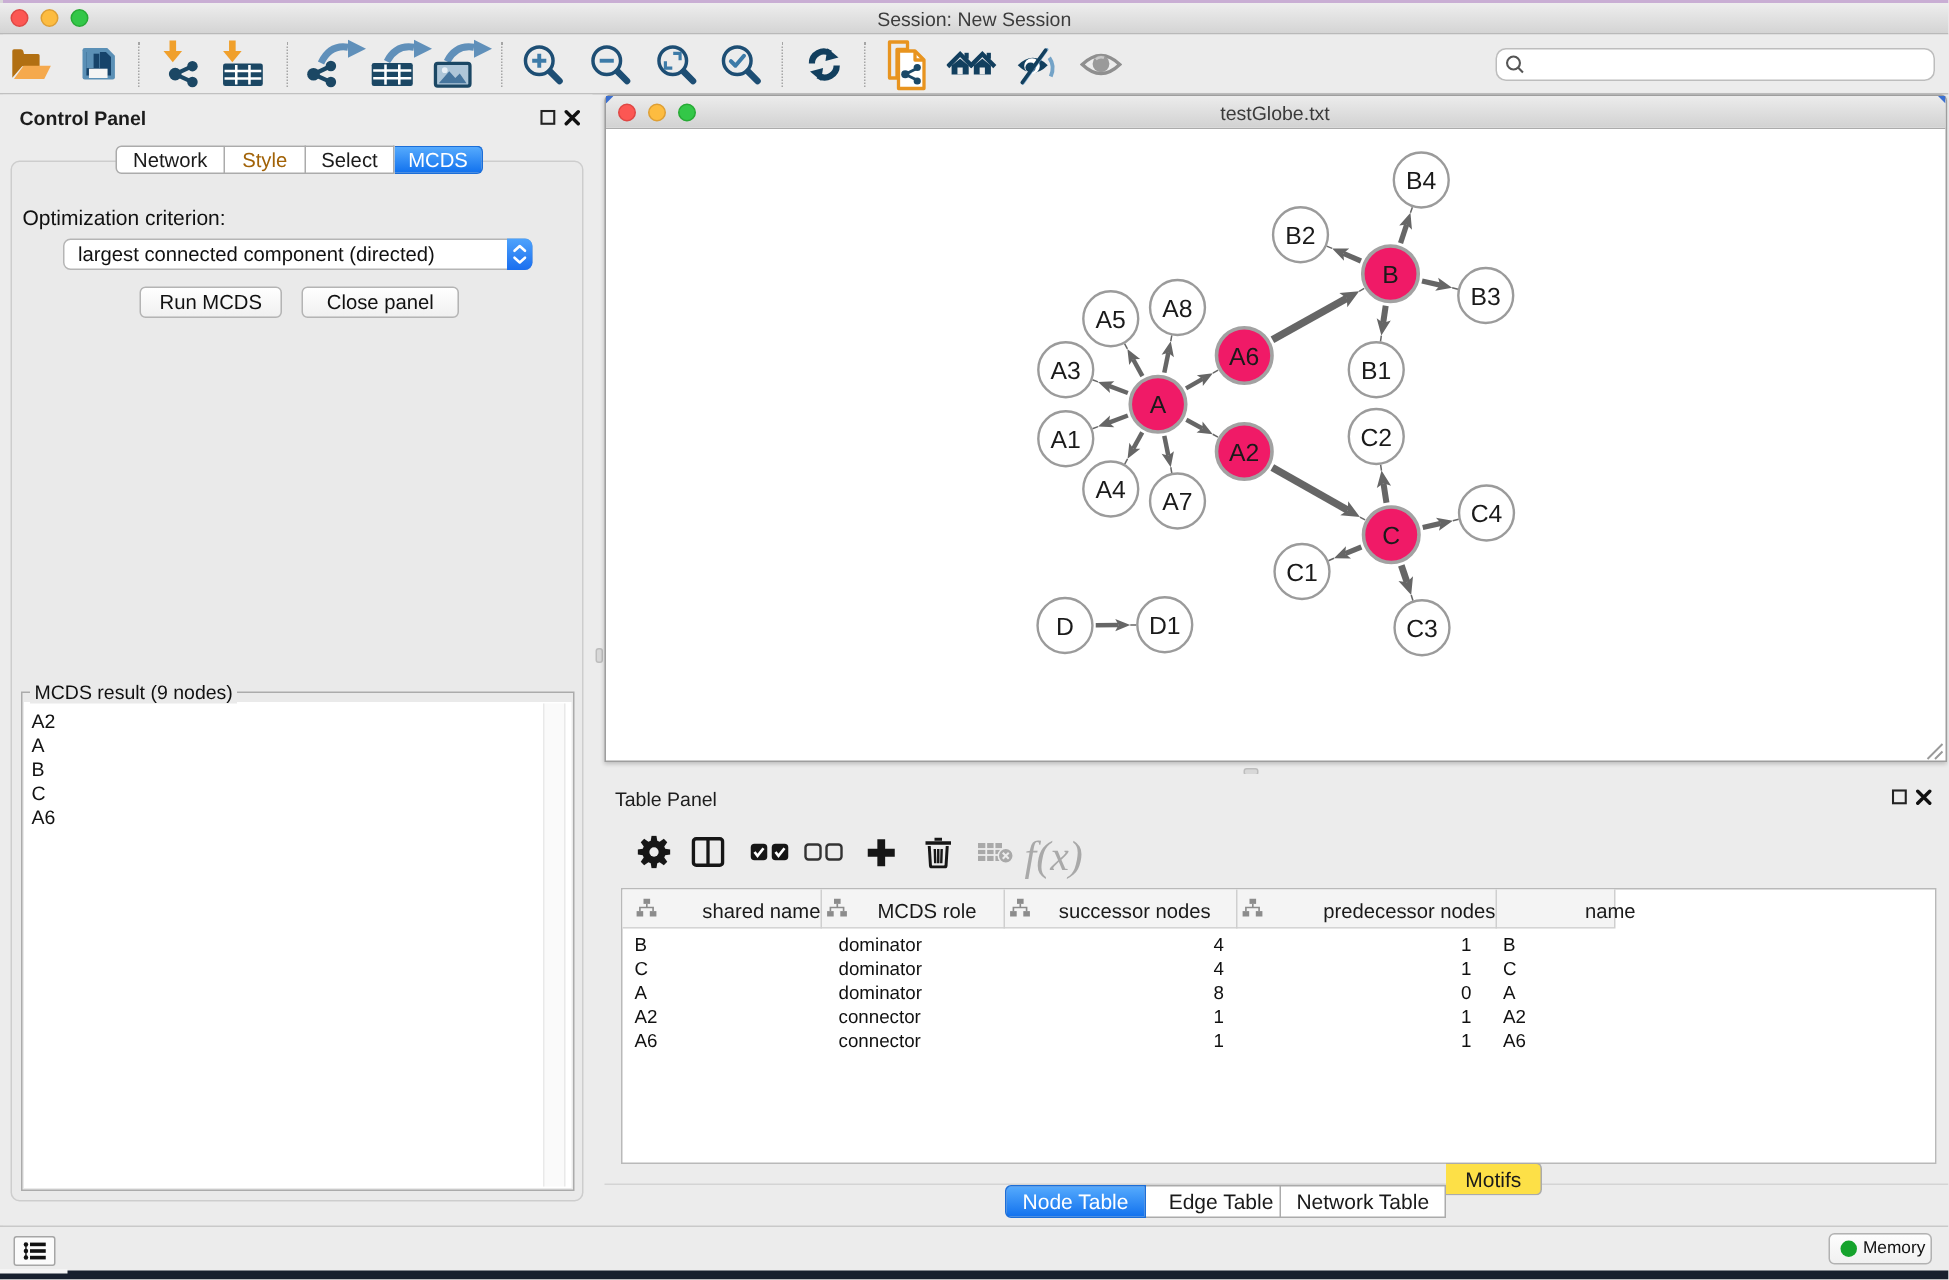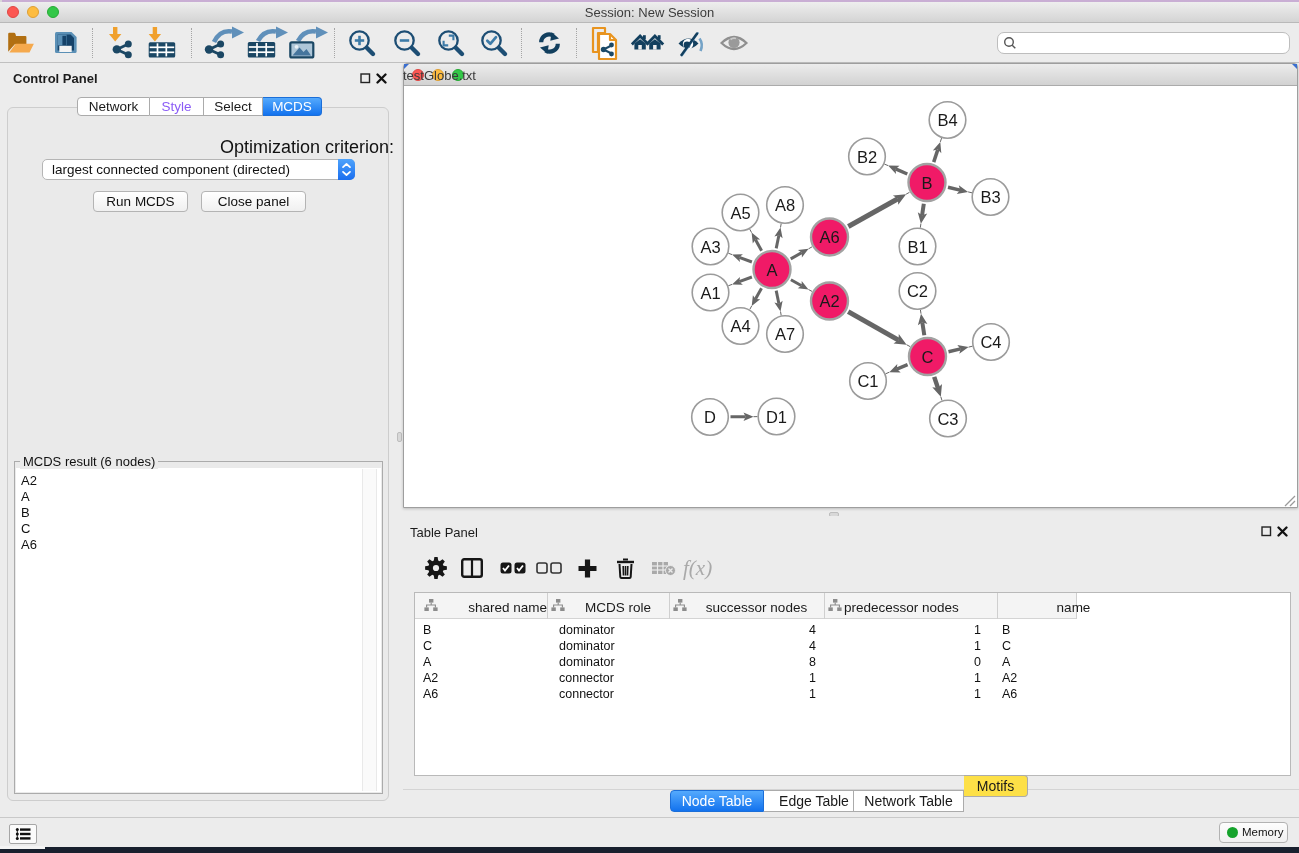--- a/index.html
+++ b/index.html
@@ -189,51 +189,51 @@
 <svg class="abs" style="left:360px;top:73px" width="11" height="11" viewBox="0 0 11 11">
     <rect x="1" y="1" width="8.5" height="8.5" fill="none" stroke="#222" stroke-width="1.4"></rect>
   </svg>
 <svg class="abs" style="left:376px;top:73px" width="11" height="11" viewBox="0 0 11 11">
     <path d="M1.5 1.5 L9.5 9.5 M9.5 1.5 L1.5 9.5" stroke="#111" stroke-width="2.3" stroke-linecap="round"></path>
   </svg>
 
 <div class="abs" style="left:7px;top:107px;width:382px;height:694px;background:#eaeaea;border:1px solid #cdcdcd;border-radius:6px;"></div>
 
 <div class="abs" style="left:77px;top:97px;width:73px;height:19px;background:#fff;border:1px solid #ababab;border-radius:4px 0 0 4px;font-size:13.5px;color:#1a1a1a;text-align:center;line-height:18px;">Network</div>
-<div class="abs" style="left:150px;top:97px;width:54px;height:19px;background:#fff;border:1px solid #ababab;border-left:none;font-size:13.5px;color:#8b5cf6;text-align:center;line-height:18px;">Style</div>
+<div class="abs" style="left:150px;top:97px;width:54px;height:19px;background:#fff;border:1px solid #ababab;border-left:none;font-size:13.5px;color:#a16207;text-align:center;line-height:18px;">Style</div>
 <div class="abs" style="left:204px;top:97px;width:59px;height:19px;background:#fff;border:1px solid #ababab;border-left:none;font-size:13.5px;color:#1a1a1a;text-align:center;line-height:18px;">Select</div>
 <div class="abs" style="left:263px;top:97px;width:59px;height:19px;background:linear-gradient(#55aafd,#1272ee);border:1px solid #1b6ed8;border-left:none;border-radius:0 4px 4px 0;font-size:13.5px;color:#fff;text-align:center;line-height:18px;">MCDS</div>
 
-<div class="abs" style="left:0px;top:137px;width:394px;text-align:right;font-size:18px;color:#111;">Optimization criterion:</div>
+<div class="abs" style="left:0px;top:137px;width:394px;text-align:left;font-size:14px;color:#111;padding-left:15px;">Optimization criterion:</div>
 
 <div class="abs" style="left:42px;top:159px;width:313px;height:21px;background:#fff;border:1px solid #b5b5b5;border-radius:5px;font-size:13.5px;color:#111;line-height:20px;padding-left:9px;">largest connected component (directed)</div>
 <div class="abs" style="left:338px;top:159px;width:17px;height:21px;background:linear-gradient(#4ea3fc,#1a6eef);border-radius:0 5px 5px 0;"></div>
 <svg class="abs" style="left:340px;top:162px" width="13" height="15" viewBox="0 0 13 15">
     <path d="M3 5.2 L6.5 2 L10 5.2" fill="none" stroke="#fff" stroke-width="1.7" stroke-linejoin="round" stroke-linecap="round"></path>
     <path d="M3 9.8 L6.5 13 L10 9.8" fill="none" stroke="#fff" stroke-width="1.7" stroke-linejoin="round" stroke-linecap="round"></path>
   </svg>
 
 <div class="abs" style="left:93px;top:191px;width:95px;height:21px;background:linear-gradient(#fff,#f0f0f0);border:1px solid #b4b4b4;border-radius:4px;font-size:13.5px;color:#111;text-align:center;line-height:19px;">Run MCDS</div>
 <div class="abs" style="left:201px;top:191px;width:105px;height:21px;background:linear-gradient(#fff,#f0f0f0);border:1px solid #b4b4b4;border-radius:4px;font-size:13.5px;color:#111;text-align:center;line-height:19px;">Close panel</div>
 
 <div class="abs" style="left:14px;top:461px;width:369px;height:333px;border:1px solid #ababab;"></div>
 <div class="abs" style="left:16px;top:468px;width:365px;height:324px;background:#fff;"></div>
-<div class="abs" style="left:20px;top:454px;background:#eaeaea;padding:0 3px;font-size:13px;color:#111;">MCDS result (6 nodes)</div>
+<div class="abs" style="left:20px;top:454px;background:#eaeaea;padding:0 3px;font-size:13px;color:#111;">MCDS result (9 nodes)</div>
 <div class="abs" style="left:21px;top:473px;font-size:13px;color:#111;line-height:16px;">A2<br>A<br>B<br>C<br>A6</div>
 <div class="abs" style="left:362px;top:469px;width:15px;height:322px;background:#fafafa;border-left:1px solid #e9e9e9;border-right:1px solid #e9e9e9;"></div>
 
 <div class="abs" style="left:397px;top:432px;width:5px;height:10px;background:#d8d8d8;border:1px solid #bdbdbd;border-radius:2px;"></div>
 <div class="abs" style="left:829px;top:512px;width:10px;height:5px;background:#d8d8d8;border:1px solid #bdbdbd;border-radius:2px;"></div>
 
 <div class="abs" style="left:403px;top:63px;width:895px;height:445px;background:#fff;border:1px solid #9e9e9e;border-radius:4px 4px 0 0;box-shadow:0 1px 3px rgba(0,0,0,0.2);"></div>
 <div class="abs" style="left:404px;top:64px;width:893px;height:22px;background:linear-gradient(#ececec,#d2d2d2);border-bottom:1px solid #ababab;border-radius:3px 3px 0 0;"></div>
 <div class="abs" style="left:412px;top:69px;width:12px;height:12px;border-radius:50%;background:#fc5753;border:1px solid #df4744;"></div>
 <div class="abs" style="left:432px;top:69px;width:12px;height:12px;border-radius:50%;background:#fdbc40;border:1px solid #de9f34;"></div>
 <div class="abs" style="left:452px;top:69px;width:12px;height:12px;border-radius:50%;background:#33c748;border:1px solid #27aa35;"></div>
-<div class="abs" style="left:403px;top:68px;width:894px;text-align:left;font-size:13px;color:#3a3a3a;">testGlobe.txt</div>
+<div class="abs" style="left:403px;top:68px;width:894px;text-align:center;font-size:13px;color:#3a3a3a;">testGlobe.txt</div>
 <svg class="abs" style="left:404px;top:64px" width="5" height="5">
     <path d="M0 0 L5 0 L0 5 Z" fill="#3b6fd0"></path>
   </svg>
 <svg class="abs" style="left:1292px;top:64px" width="5" height="5">
     <path d="M0 0 L5 0 L5 5 Z" fill="#3b6fd0"></path>
   </svg>
 <svg class="abs" style="left:1283px;top:494px" width="13" height="13">
     <path d="M12 2 L2 12 M12 7 L7 12" stroke="#9a9a9a" stroke-width="1.3"></path>
   </svg>
 
@@ -394,21 +394,21 @@
 <g stroke="#ececec" stroke-width="1.2">
       <line x1="0" y1="4" x2="16" y2="4"></line>
       <line x1="0" y1="8" x2="16" y2="8"></line>
       <line x1="5.5" y1="0" x2="5.5" y2="12"></line>
       <line x1="11" y1="0" x2="11" y2="12"></line>
     </g>
 <circle cx="18.5" cy="8.5" r="5" fill="#a9a9a9" stroke="#ececec" stroke-width="1"></circle>
 <path d="M16.5 6.5 L20.5 10.5 M20.5 6.5 L16.5 10.5" stroke="#ececec" stroke-width="1.4"></path>
 </svg>
 
-<div class="abs" style="left:683px;top:556px;font-family:'Liberation Serif',serif;font-style:italic;font-size:21px;color:#a9a9a9;">f(x)</div>
+<div class="abs" style="left:683px;top:556px;font-family:'Liberation Serif',serif;font-style:italic;font-size:28px;color:#a9a9a9;">f(x)</div>
 
 <div class="abs" style="left:414px;top:592px;width:877px;height:184px;background:#fff;border:1px solid #b9b9b9;"></div>
 <div class="abs" style="left:415px;top:593px;width:661px;height:26px;background:#f4f4f4;border-bottom:1px solid #d4d4d4;"></div>
 
 <div class="abs" style="left:547px;top:593px;width:1px;height:26px;background:#cfcfcf;"></div>
 <div class="abs" style="left:669px;top:593px;width:1px;height:26px;background:#cfcfcf;"></div>
 <div class="abs" style="left:824px;top:593px;width:1px;height:26px;background:#cfcfcf;"></div>
 <div class="abs" style="left:997px;top:593px;width:1px;height:26px;background:#cfcfcf;"></div>
 <div class="abs" style="left:1076px;top:593px;width:1px;height:26px;background:#cfcfcf;"></div>
 
@@ -449,21 +449,21 @@
       <rect x="9.2" y="8.4" width="4.4" height="3.6"></rect>
     </g>
     <g stroke="#8c8c8c" stroke-width="1.1" fill="none">
       <path d="M7.2 3.6 L7.2 6 M2.6 8.4 L2.6 6 L11.4 6 L11.4 8.4"></path>
     </g>
   </svg>
 
 <div class="abs" style="left:440px;top:600px;width:107px;text-align:right;font-size:13.5px;color:#1a1a1a;">shared name</div>
 <div class="abs" style="left:567px;top:600px;width:102px;text-align:center;font-size:13.5px;color:#1a1a1a;">MCDS role</div>
 <div class="abs" style="left:689px;top:600px;width:135px;text-align:center;font-size:13.5px;color:#1a1a1a;">successor nodes</div>
-<div class="abs" style="left:844px;top:600px;width:153px;text-align:left;font-size:13.5px;color:#1a1a1a;">predecessor nodes</div>
+<div class="abs" style="left:844px;top:600px;width:153px;text-align:right;font-size:13.5px;color:#1a1a1a;">predecessor nodes</div>
 <div class="abs" style="left:1034px;top:600px;width:79px;text-align:center;font-size:13.5px;color:#1a1a1a;">name</div>
 
 <div class="abs" style="left:423px;top:622px;font-size:12.5px;color:#111;line-height:16px;">B<br>C<br>A<br>A2<br>A6</div>
 <div class="abs" style="left:559px;top:622px;font-size:12.5px;color:#111;line-height:16px;">dominator<br>dominator<br>dominator<br>connector<br>connector</div>
 <div class="abs" style="left:700px;top:622px;width:116px;text-align:right;font-size:12.5px;color:#111;line-height:16px;">4<br>4<br>8<br>1<br>1</div>
 <div class="abs" style="left:860px;top:622px;width:121px;text-align:right;font-size:12.5px;color:#111;line-height:16px;">1<br>1<br>0<br>1<br>1</div>
 <div class="abs" style="left:1002px;top:622px;font-size:12.5px;color:#111;line-height:16px;">B<br>C<br>A<br>A2<br>A6</div>
 
 <div class="abs" style="left:403px;top:789px;width:896px;height:1px;background:#d4d4d4;"></div>
 <div class="abs" style="left:670px;top:790px;width:94px;height:22px;background:linear-gradient(#55aafd,#1272ee);border:1px solid #1b6ed8;border-radius:4px 0 0 4px;font-size:14px;color:#fff;text-align:center;line-height:21px;">Node Table</div>

